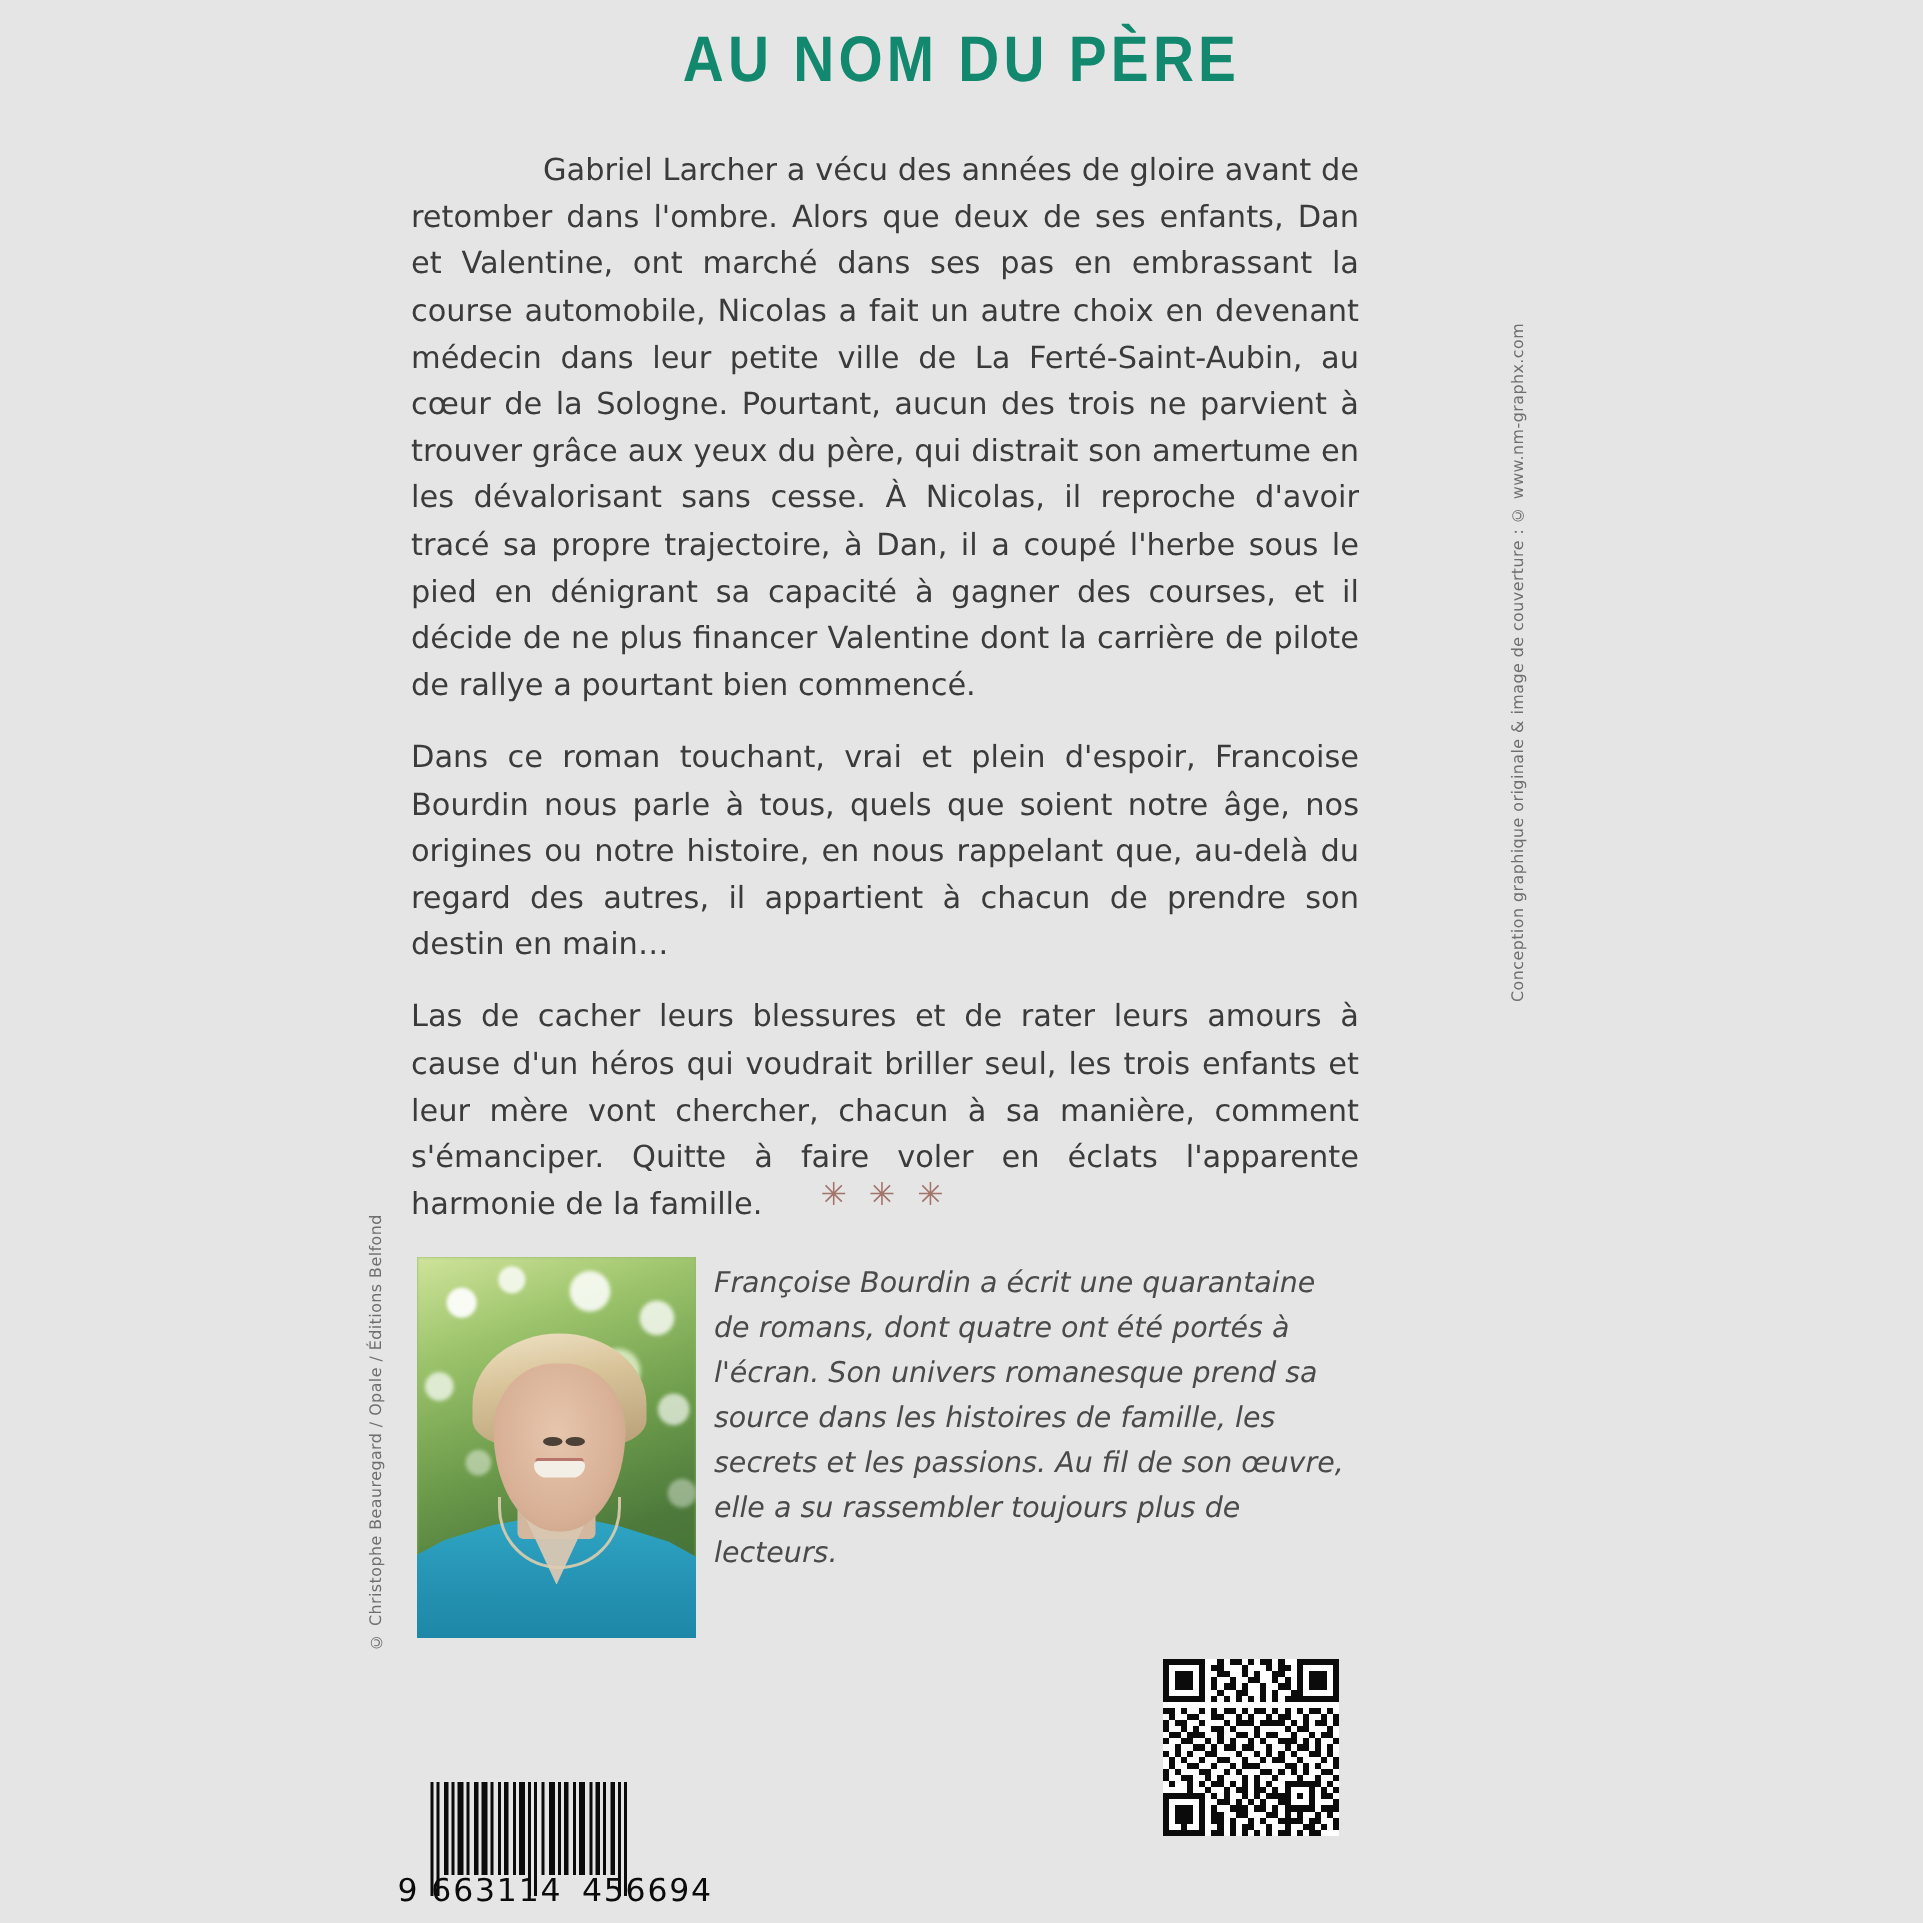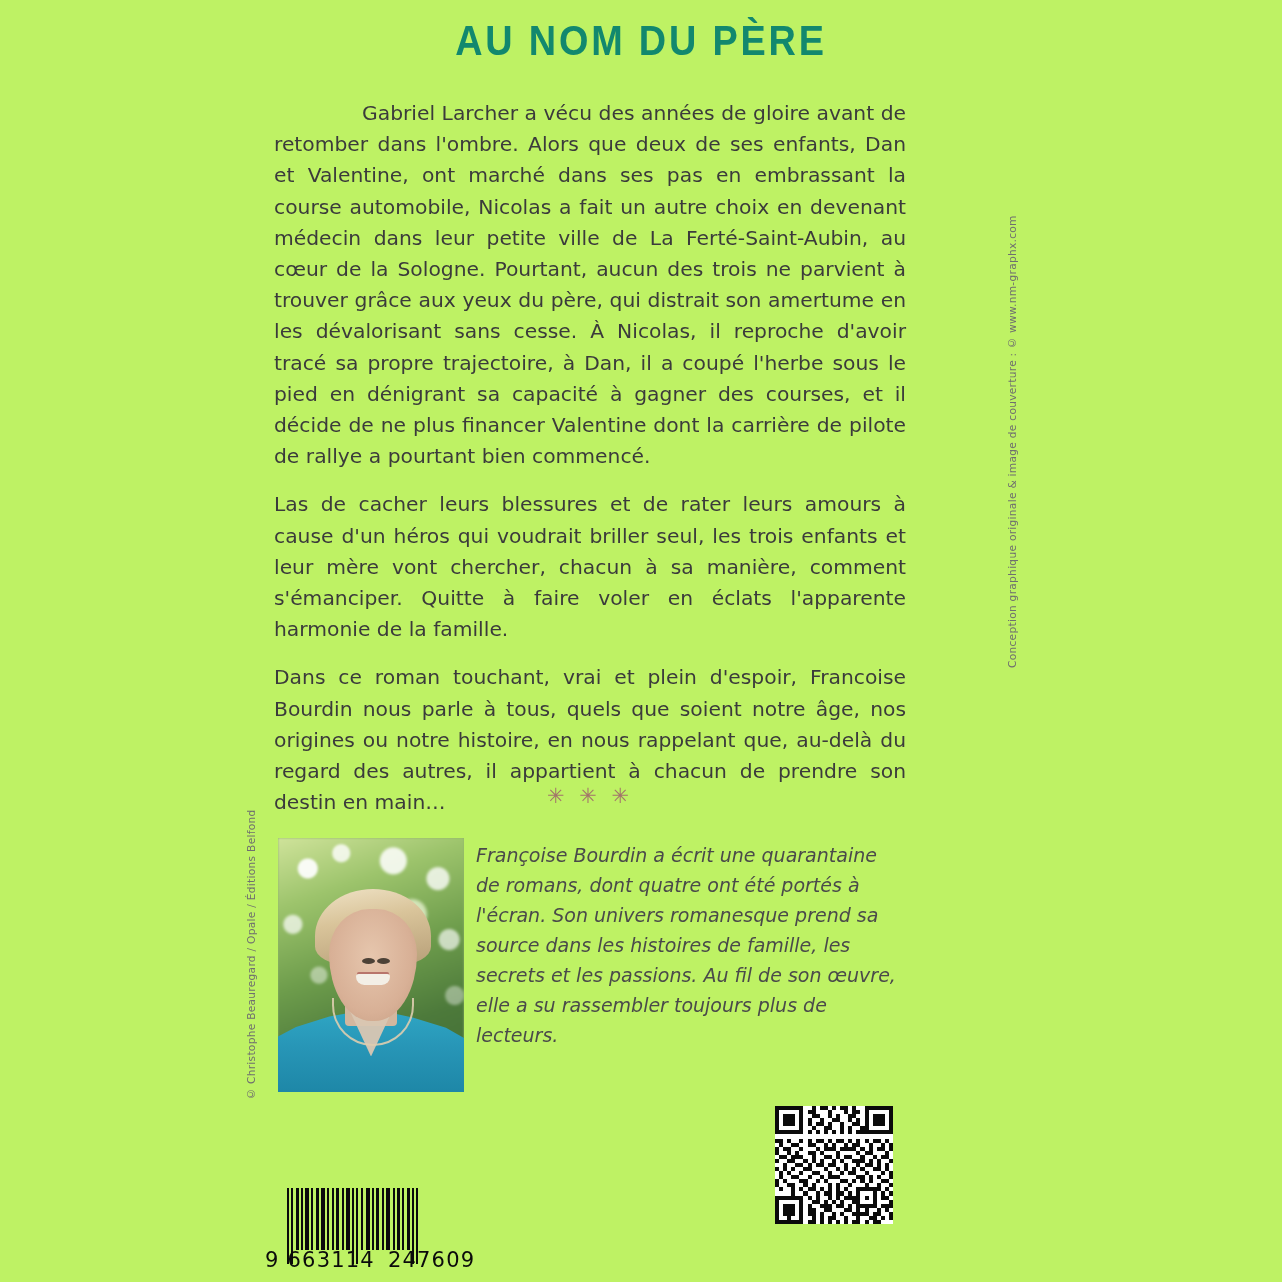--- a/index.html
+++ b/index.html
@@ -14,21 +14,21 @@
     font-family: "DejaVu Sans", sans-serif;
     position: relative;
   }
 
   
   #page {
     position: absolute;
     left: 0; top: 0;
     width: 1282px;
     height: 1282px;
-    background: #bef264;
+    background: #e5e5e5;
   }
 
   
   #book-title {
     position: absolute;
     left: 0;
     top: 16px;
     width: 1282px;
     text-align: center;
     font-family: "Liberation Sans", sans-serif;
@@ -276,22 +276,22 @@
 </style>
 </head>
 <body>
 
 <div id="page">
 
   <div id="book-title">AU NOM DU PÈRE</div>
 
   <div id="blurb">
     <p class="indent">Gabriel Larcher a vécu des années de gloire avant de retomber dans l'ombre. Alors que deux de ses enfants, Dan et Valentine, ont marché dans ses pas en embrassant la course automobile, Nicolas a fait un autre choix en devenant médecin dans leur petite ville de La Ferté-Saint-Aubin, au cœur de la Sologne. Pourtant, aucun des trois ne parvient à trouver grâce aux yeux du père, qui distrait son amertume en les dévalorisant sans cesse. À Nicolas, il reproche d'avoir tracé sa propre trajectoire, à Dan, il a coupé l'herbe sous le pied en dénigrant sa capacité à gagner des courses, et il décide de ne plus financer Valentine dont la carrière de pilote de rallye a pourtant bien commencé.</p>
+    <p>Dans ce roman touchant, vrai et plein d'espoir, Francoise Bourdin nous parle à tous, quels que soient notre âge, nos origines ou notre histoire, en nous rappelant que, au-delà du regard des autres, il appartient à chacun de prendre son destin en main…</p>
     <p>Las de cacher leurs blessures et de rater leurs amours à cause d'un héros qui voudrait briller seul, les trois enfants et leur mère vont chercher, chacun à sa manière, comment s'émanciper. Quitte à faire voler en éclats l'apparente harmonie de la famille.</p>
-    <p>Dans ce roman touchant, vrai et plein d'espoir, Francoise Bourdin nous parle à tous, quels que soient notre âge, nos origines ou notre histoire, en nous rappelant que, au-delà du regard des autres, il appartient à chacun de prendre son destin en main…</p>
   </div>
 
   <div id="separator">✳ ✳ ✳</div>
 
   <div id="photo-credit">© Christophe Beauregard / Opale / Éditions Belfond</div>
 
   <div id="author-photo">
     <div class="photo-bg"></div>
     <div class="photo-shirt"></div>
     <div class="photo-hair"></div>
@@ -603,17 +603,17 @@
         <div class="gap" style="width:3px"></div>
       <div class="bar" style="width:3px"></div>
         <div class="gap" style="width:2px"></div>
       <div class="bar tall" style="width:2px"></div>
         <div class="gap" style="width:2px"></div>
       <div class="bar tall" style="width:2px"></div>
     </div>
     <div id="barcode-digits">
       <span class="lead">9</span>
       <span class="grp1">663114</span>
-      <span class="grp2">247609</span>
+      <span class="grp2">456694</span>
     </div>
   </div>
 
 </div>
 
 </body></html>

